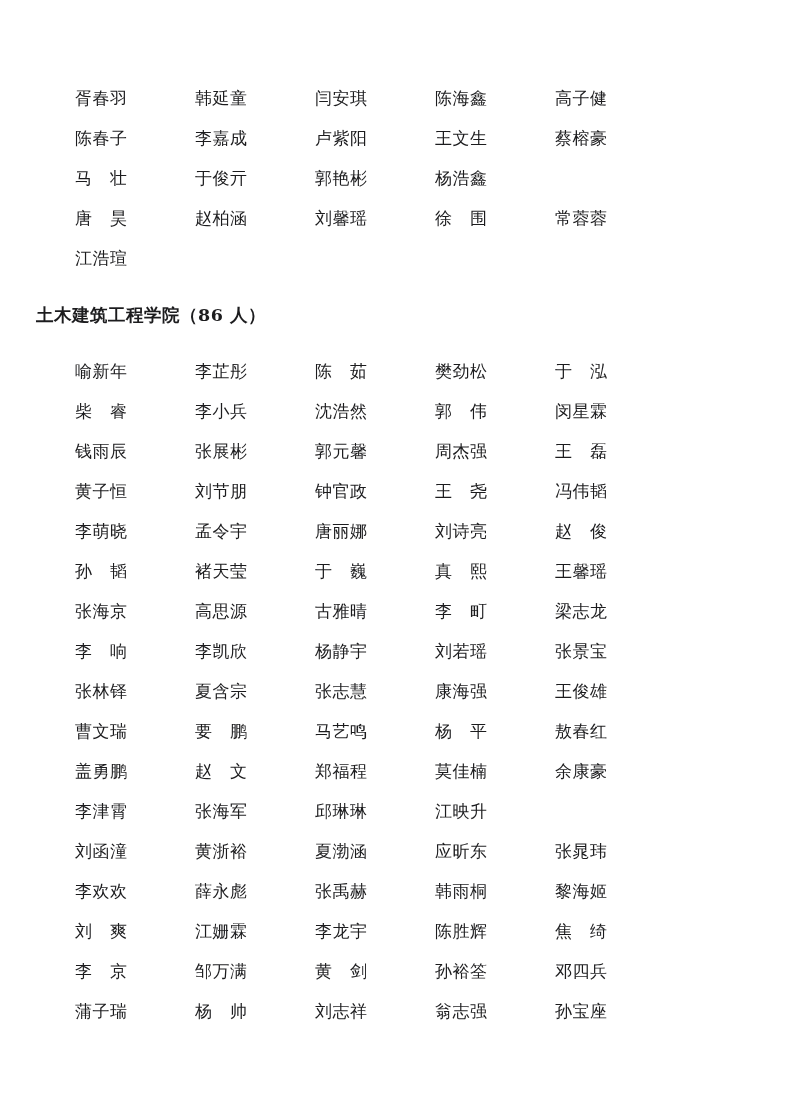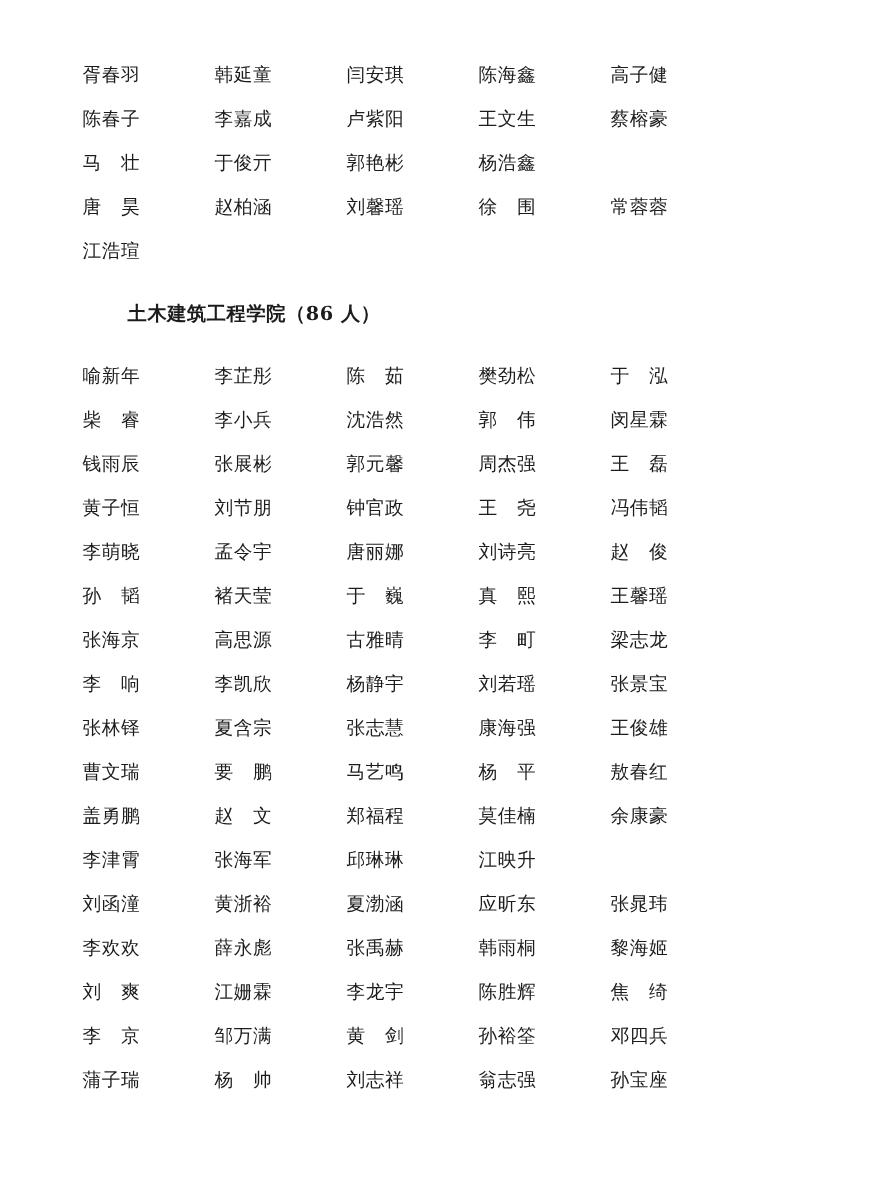--- a/index.html
+++ b/index.html
@@ -14,39 +14,39 @@
     overflow: hidden;
     font-family: "DejaVu Serif", "Liberation Serif", serif;
     color: #1c1c1e;
   }
   .doc-page {
     position: absolute;
     inset: 0;
     background: #ffffff;
   }
   .content {
-    padding-top: 48px;
+    padding-top: 78px;
   }
   .name-grid {
     margin-left: 75px;
   }
   .name-row {
     display: grid;
     grid-template-columns: repeat(5, 120px);
   }
   .cell {
     height: 40px;
     display: flex;
     align-items: center;
     font-size: 17px;
     letter-spacing: 0.5px;
     white-space: pre;
   }
   .section-heading {
-    margin-left: 116px;
+    margin-left: 36px;
     height: 44px;
     display: flex;
     align-items: center;
     font-size: 17.5px;
     font-weight: bold;
     letter-spacing: 0.5px;
   }
   .page-footer {
     position: absolute;
     top: 1002px;

